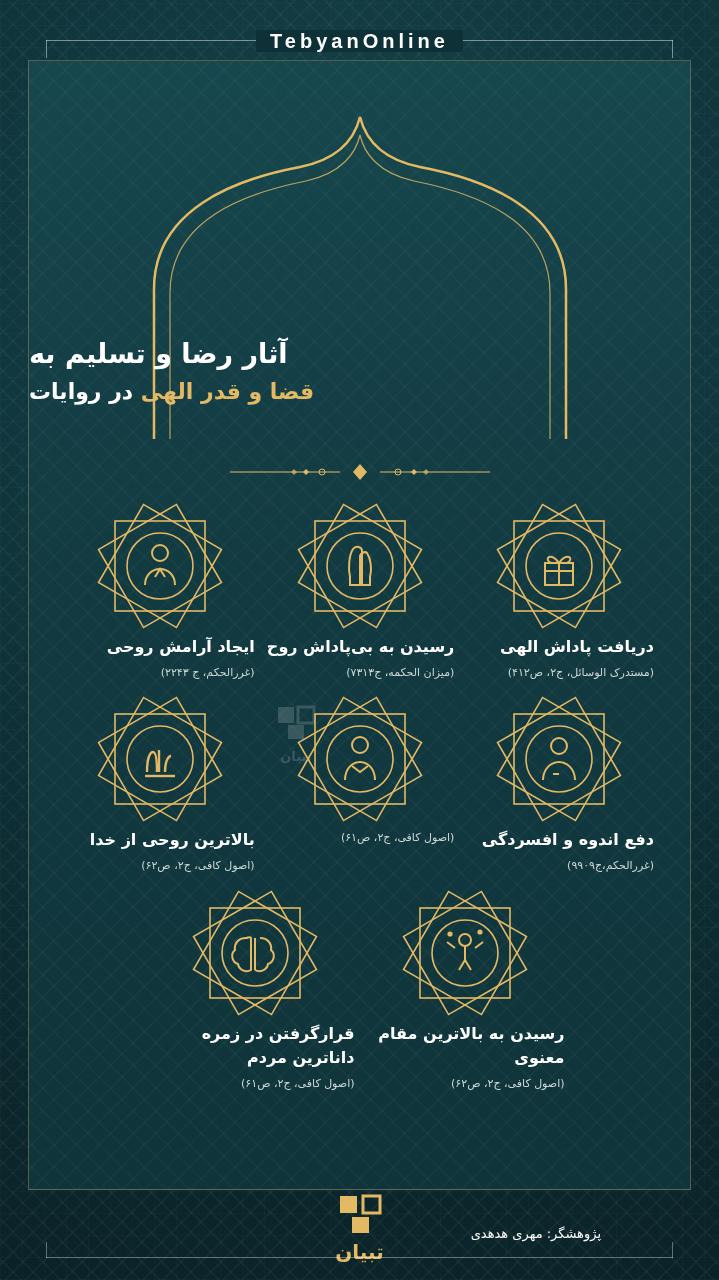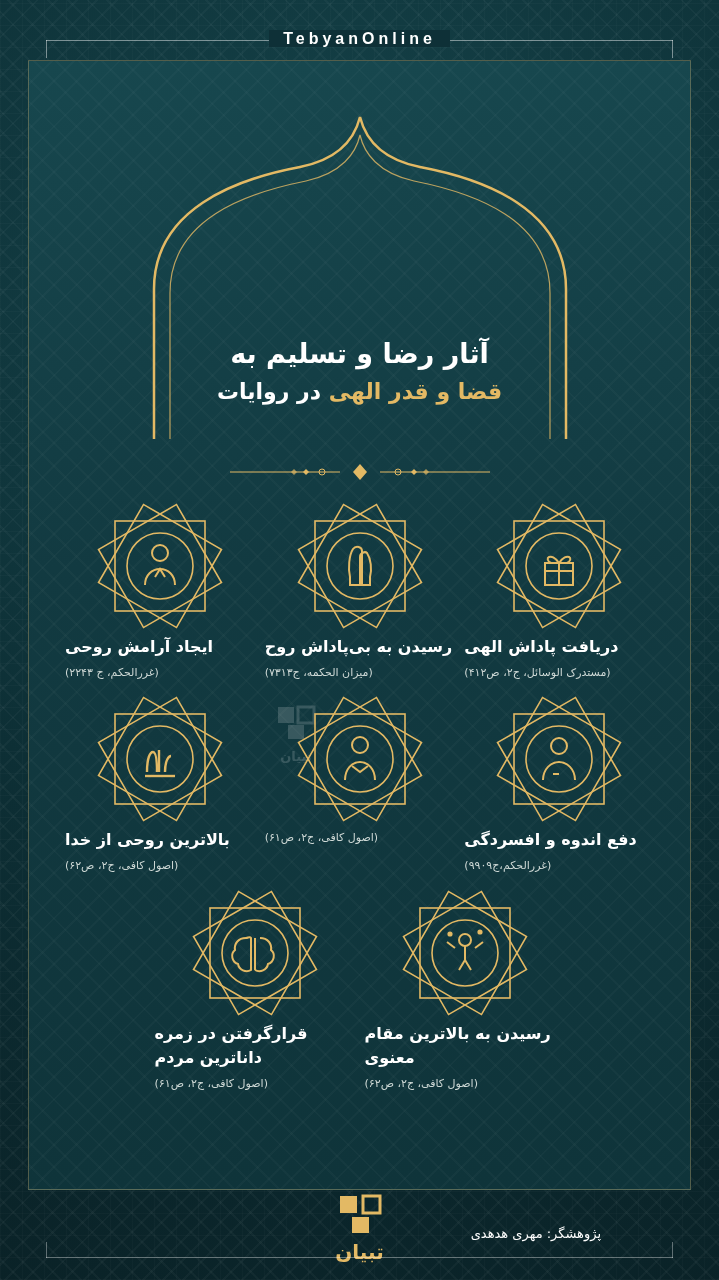--- a/index.html
+++ b/index.html
@@ -39,48 +39,48 @@
     position:absolute;left:46px;right:46px;top:40px;height:1px;
     background:rgba(255,255,255,.45);
   }
   .top-rule:before,.top-rule:after{
     content:"";position:absolute;top:0;width:1px;height:18px;background:rgba(255,255,255,.45);
   }
   .top-rule:before{left:0;}
   .top-rule:after{right:0;}
   .brand{
     position:absolute;top:30px;left:0;right:0;text-align:center;
-    color:#ffffff;font-size:16px;letter-spacing:4px;font-weight:bold;
+    color:#ffffff;font-size:20px;letter-spacing:4px;font-weight:bold;
     font-family:"Liberation Sans",sans-serif;
   }
   .brand span{background:#0e3037;padding:0 14px;}
   
   .arch{
     position:absolute;left:50%;transform:translateX(-50%);
     top:52px;width:420px;height:330px;
   }
   .arch svg{display:block;}
   
   .title-wrap{
-    position:absolute;top:272px;left:0;right:0;text-align:center;
+    position:absolute;top:272px;left:0;right:0;text-align:left;
     line-height:1.55;
   }
   .title-l1{color:#ffffff;font-size:27px;font-weight:bold;}
   .title-l2{font-size:22px;font-weight:bold;color:#ffffff;}
   .title-l2 .gold{color:#e3b964;}
   .divider{
     position:absolute;top:400px;left:50%;transform:translateX(-50%);
     width:300px;height:22px;
   }
   
   .grid{
     position:absolute;top:440px;left:36px;right:36px;
   }
   .row{display:flex;justify-content:center;gap:10px;margin-bottom:14px;}
-  .cell{width:200px;text-align:left;}
+  .cell{width:200px;text-align:right;}
   .medal{width:130px;height:130px;margin:0 auto;position:relative;}
   .medal svg{position:absolute;inset:0;}
   .cell-title{
     color:#ffffff;font-size:16px;font-weight:bold;margin-top:4px;line-height:1.5;
   }
   .cell-src{
     color:#cfd9d6;font-size:11px;margin-top:6px;line-height:1.4;
   }
   
   .watermark{

